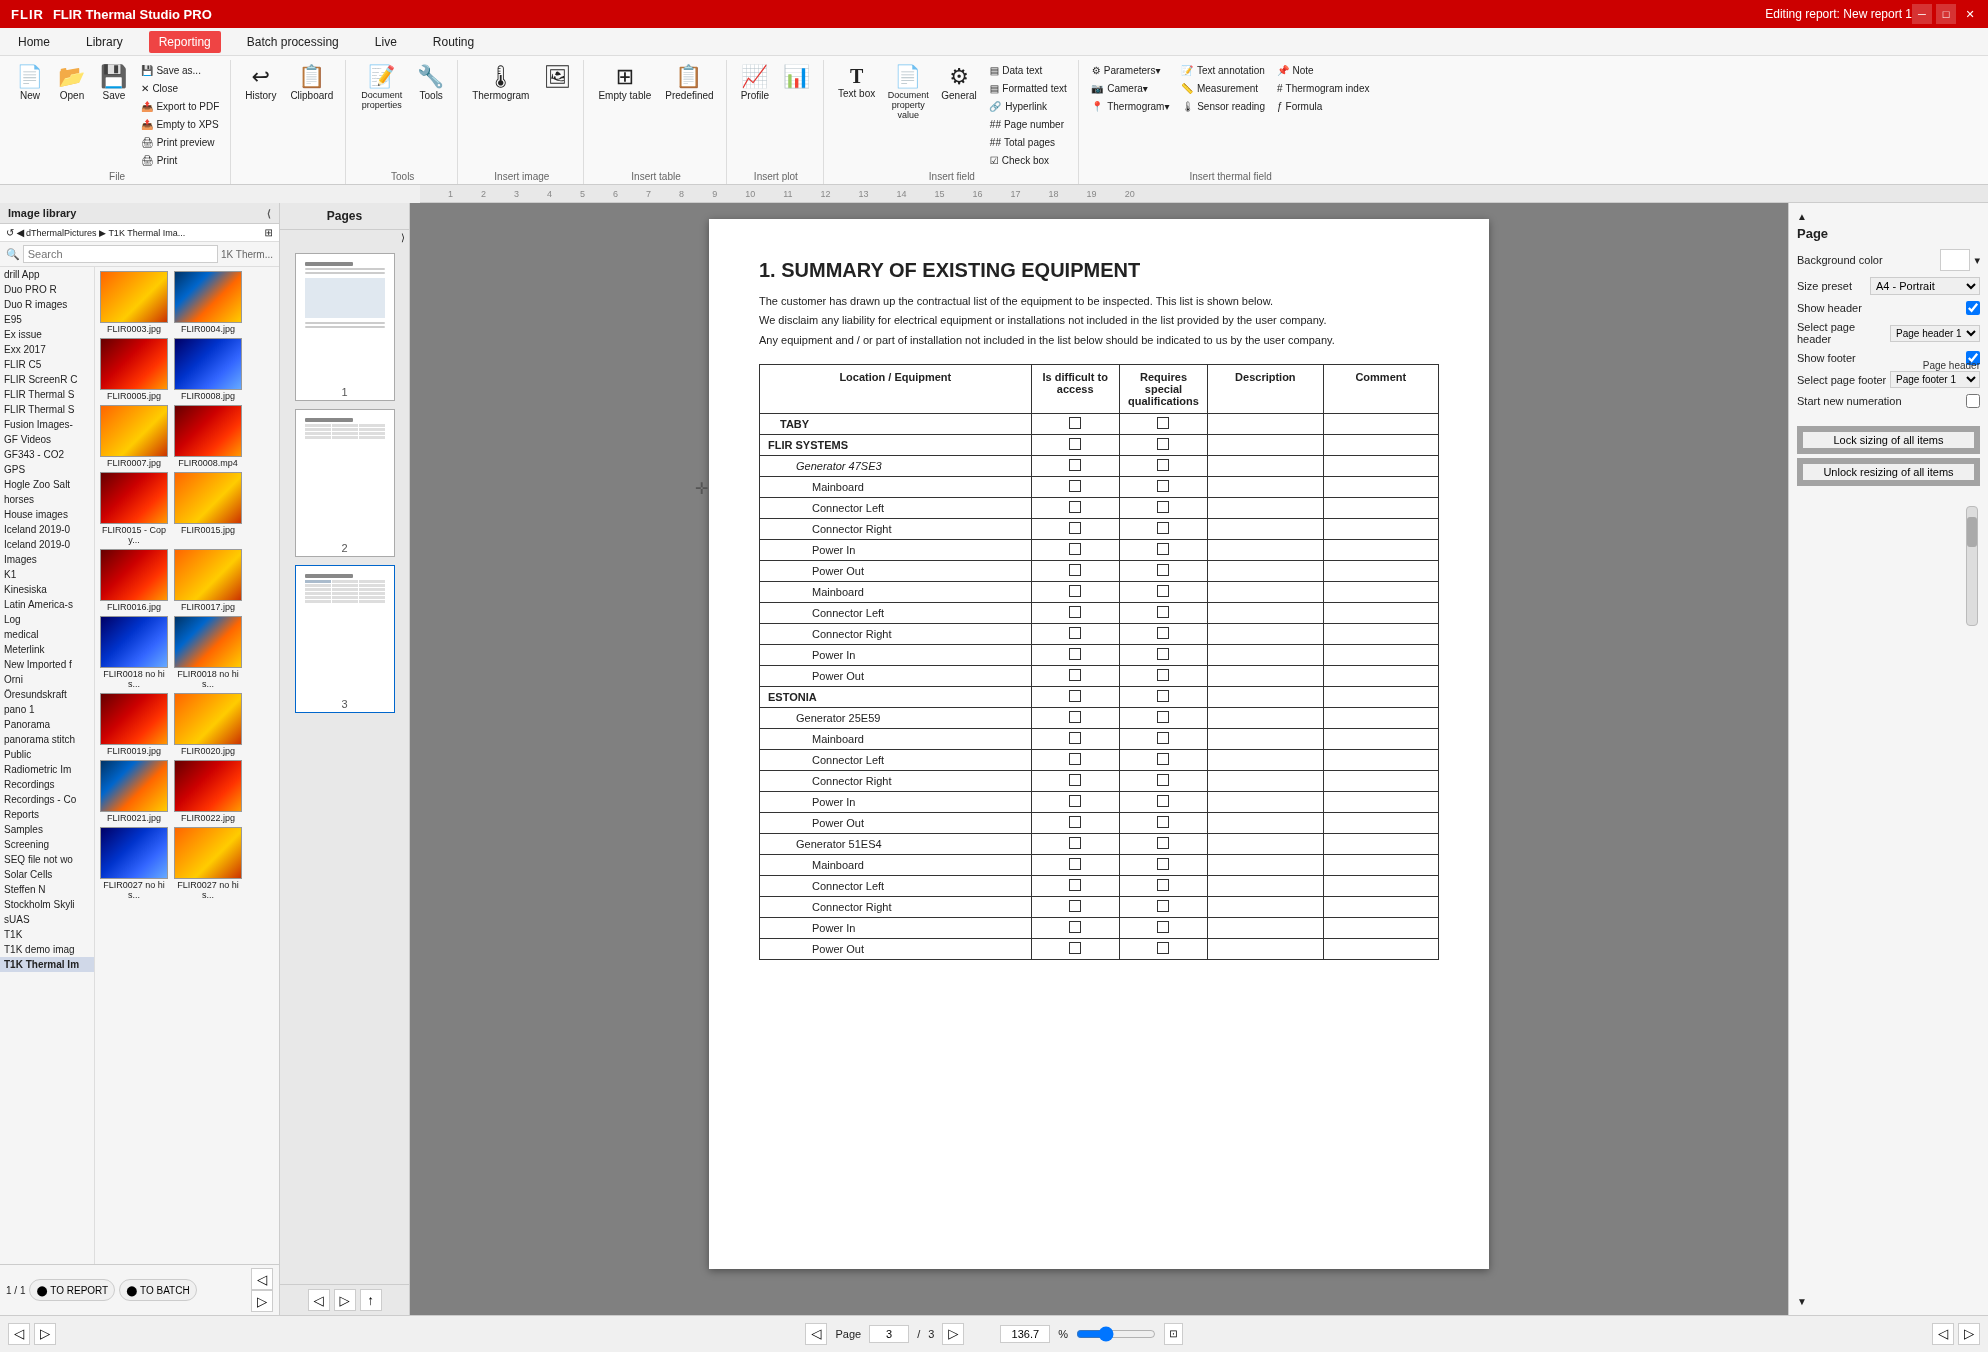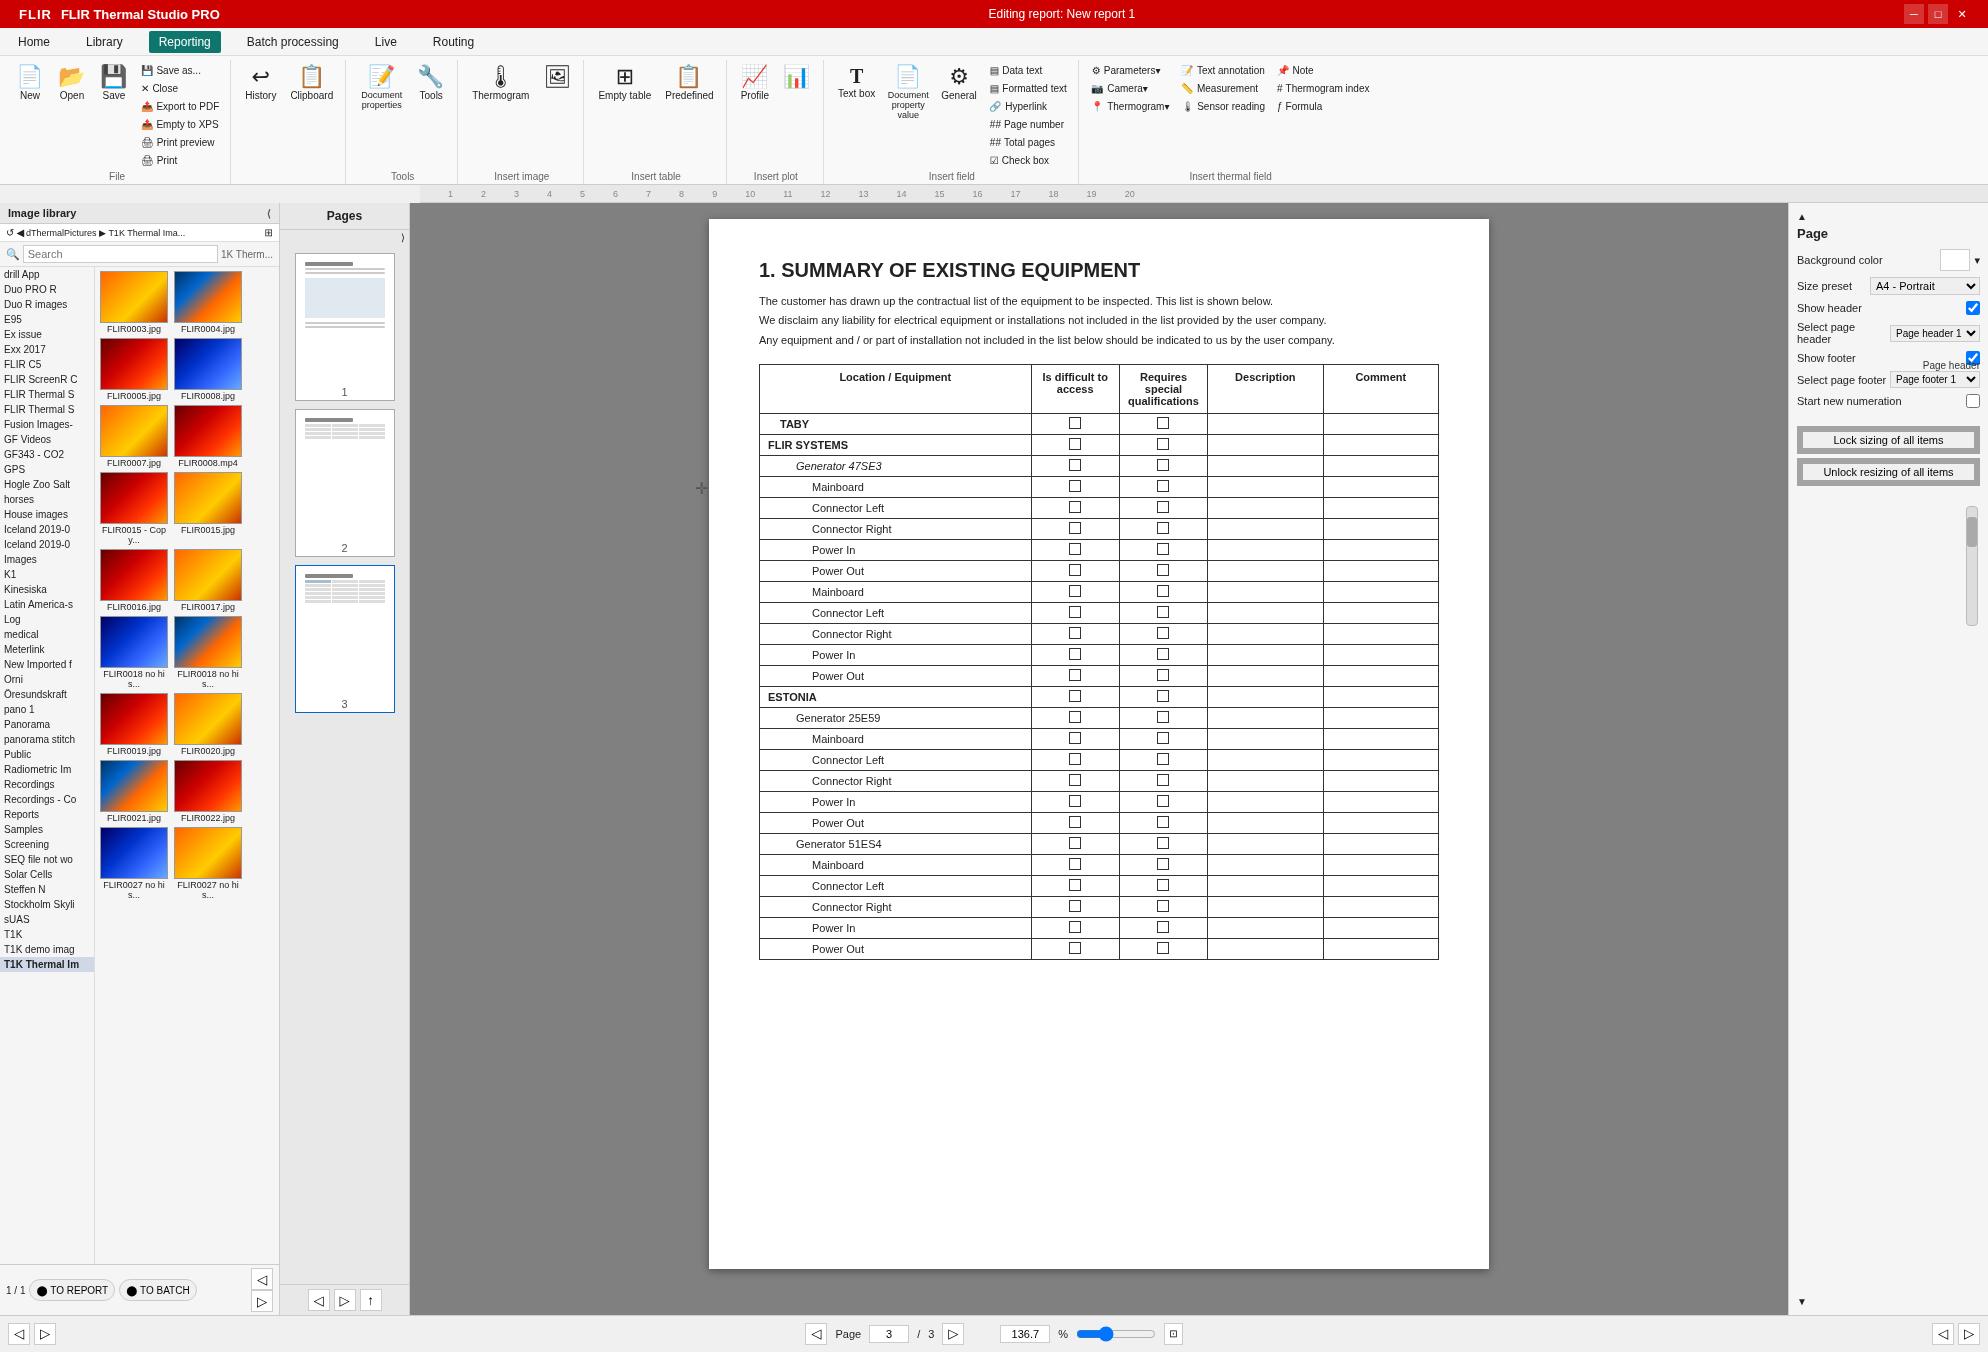--- a/index.html
+++ b/index.html
@@ -1,28 +1,28 @@
 <!DOCTYPE html>
 <html><head>
   <meta charset="utf-8">
   <style>
     * { box-sizing: border-box; margin: 0; padding: 0; }
     body { font-family: 'Segoe UI', Arial, sans-serif; font-size: 11px; background: #f0f0f0; color: #222; overflow: hidden; width: 1988px; height: 1352px; }
 
     
-    #titlebar { background: #cc0000; color: white; height: 28px; display: flex; align-items: center; padding: 0 16px; justify-content: space-between; }
-    #titlebar .title { font-size: 12px; font-weight: 500; flex: 1; text-align: center; }
+    #titlebar { background: #cc0000; color: white; height: 28px; display: flex; align-items: center; padding: 0 8px; justify-content: space-between; }
+    #titlebar .title { font-size: 12px; font-weight: 500; flex: 1; text-align: right; }
     #titlebar .logo { display: flex; align-items: center; gap: 6px; font-weight: bold; font-size: 13px; }
     #titlebar .win-controls { display: flex; gap: 4px; }
     #titlebar .win-btn { width: 20px; height: 20px; background: rgba(255,255,255,0.2); border: none; color: white; cursor: pointer; font-size: 11px; display: flex; align-items: center; justify-content: center; }
 
     
     #menubar { background: #f5f5f5; height: 28px; display: flex; align-items: center; padding: 0 8px; border-bottom: 1px solid #ddd; gap: 16px; }
     .menu-item { padding: 4px 10px; cursor: pointer; border-radius: 2px; font-size: 12px; }
-    .menu-item.active { background: #0f766e; color: white; }
+    .menu-item.active { background: #ef4444; color: white; }
 
     
     #ribbon { background: #f9f9f9; border-bottom: 1px solid #ccc; display: flex; flex-direction: column; }
     #ribbon-content { display: flex; align-items: stretch; padding: 4px 4px 0 4px; gap: 2px; min-height: 88px; }
 
     .ribbon-group { display: flex; flex-direction: column; border-right: 1px solid #ddd; padding: 2px 6px 0 6px; }
     .ribbon-group-label { font-size: 10px; color: #666; text-align: center; padding: 2px 0; margin-top: auto; }
     .ribbon-group-items { display: flex; gap: 2px; align-items: flex-start; flex: 1; }
 
     .ribbon-btn { display: flex; flex-direction: column; align-items: center; padding: 3px 5px; border: 1px solid transparent; border-radius: 2px; cursor: pointer; min-width: 40px; font-size: 10px; text-align: center; background: transparent; gap: 2px; }

